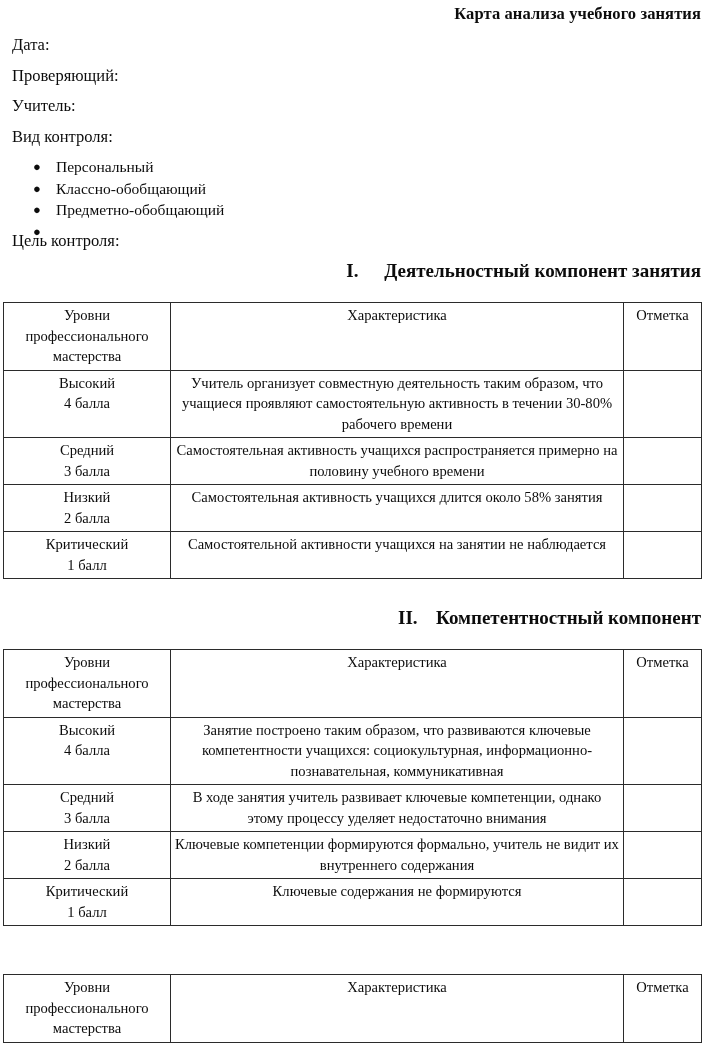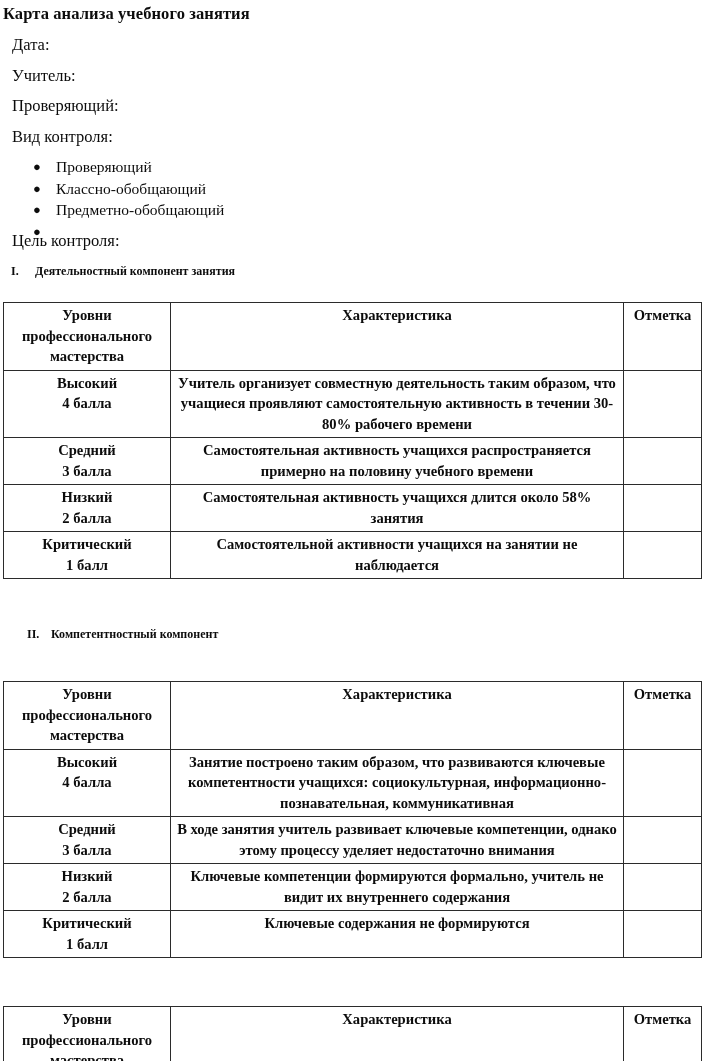--- a/index.html
+++ b/index.html
@@ -20,21 +20,21 @@
   .page {
     position: relative;
     width: 704px;
     height: 1061px;
     box-sizing: border-box;
     padding: 0 3px;
   }
 
   
   .doc-title {
-    text-align: left;
+    text-align: right;
     font-weight: bold;
     font-size: 16.5px;
     line-height: 22px;
     margin: 3px 0 0 0;
     letter-spacing: 0.1px;
   }
 
   .field-line {
     font-size: 16.5px;
     line-height: 21.5px;
@@ -58,73 +58,73 @@
     position: absolute;
     left: 30px;
     top: 0;
     font-size: 13px;
     line-height: 21.5px;
   }
 
   
   .section-heading {
     font-weight: bold;
-    font-size: 12px;
+    font-size: 19px;
     line-height: 22px;
-    text-align: left;
+    text-align: right;
     white-space: pre;
   }
   .sec-1 { margin: 8px 0 0 0; padding-left: 8px; }
-  .sec-2 { margin: 16px; padding-left: 8px; }
+  .sec-2 { margin: 0; padding-left: 8px; }
   .sec-3 { margin: 0; padding-left: 6px; }
 
   
   table.grade-table {
     border-collapse: collapse;
     width: 698px;
     table-layout: fixed;
     margin: 0;
   }
   table.grade-table td,
   table.grade-table th {
     border: 1px solid #2b2b2b;
     vertical-align: top;
     padding: 2px 4px 3px 4px;
     font-size: 14.6px;
     line-height: 20.5px;
     text-align: center;
-    font-weight: bold;
+    font-weight: normal;
   }
   table.grade-table col.c-level  { width: 167px; }
   table.grade-table col.c-desc   { width: 453px; }
   table.grade-table col.c-mark   { width: 78px; }
 
   th.hdr { font-weight: normal; }
   td.level-cell { }
   td.desc-cell  { }
   td.mark-cell  { }
   .spacer-md { height: 20px; }
   .spacer-lg { height: 28px; }
 </style>
 </head>
 <body>
 
 <div class="page">
 
   <div class="doc-title">Карта анализа учебного занятия</div>
 
   <div class="field-line">Дата:</div>
+  <div class="field-line">Проверяющий:</div>
   <div class="field-line">Учитель:</div>
-  <div class="field-line">Проверяющий:</div>
   <div class="field-line">Вид контроля:</div>
 
   <ul class="bullet-list">
     <li>
       <span class="bullet-dot">●</span>
-      <span>Проверяющий</span>
+      <span>Персональный</span>
     </li>
     <li>
       <span class="bullet-dot">●</span>
       <span>Классно-обобщающий</span>
     </li>
     <li>
       <span class="bullet-dot">●</span>
       <span>Предметно-обобщающий</span>
     </li>
     <li>

